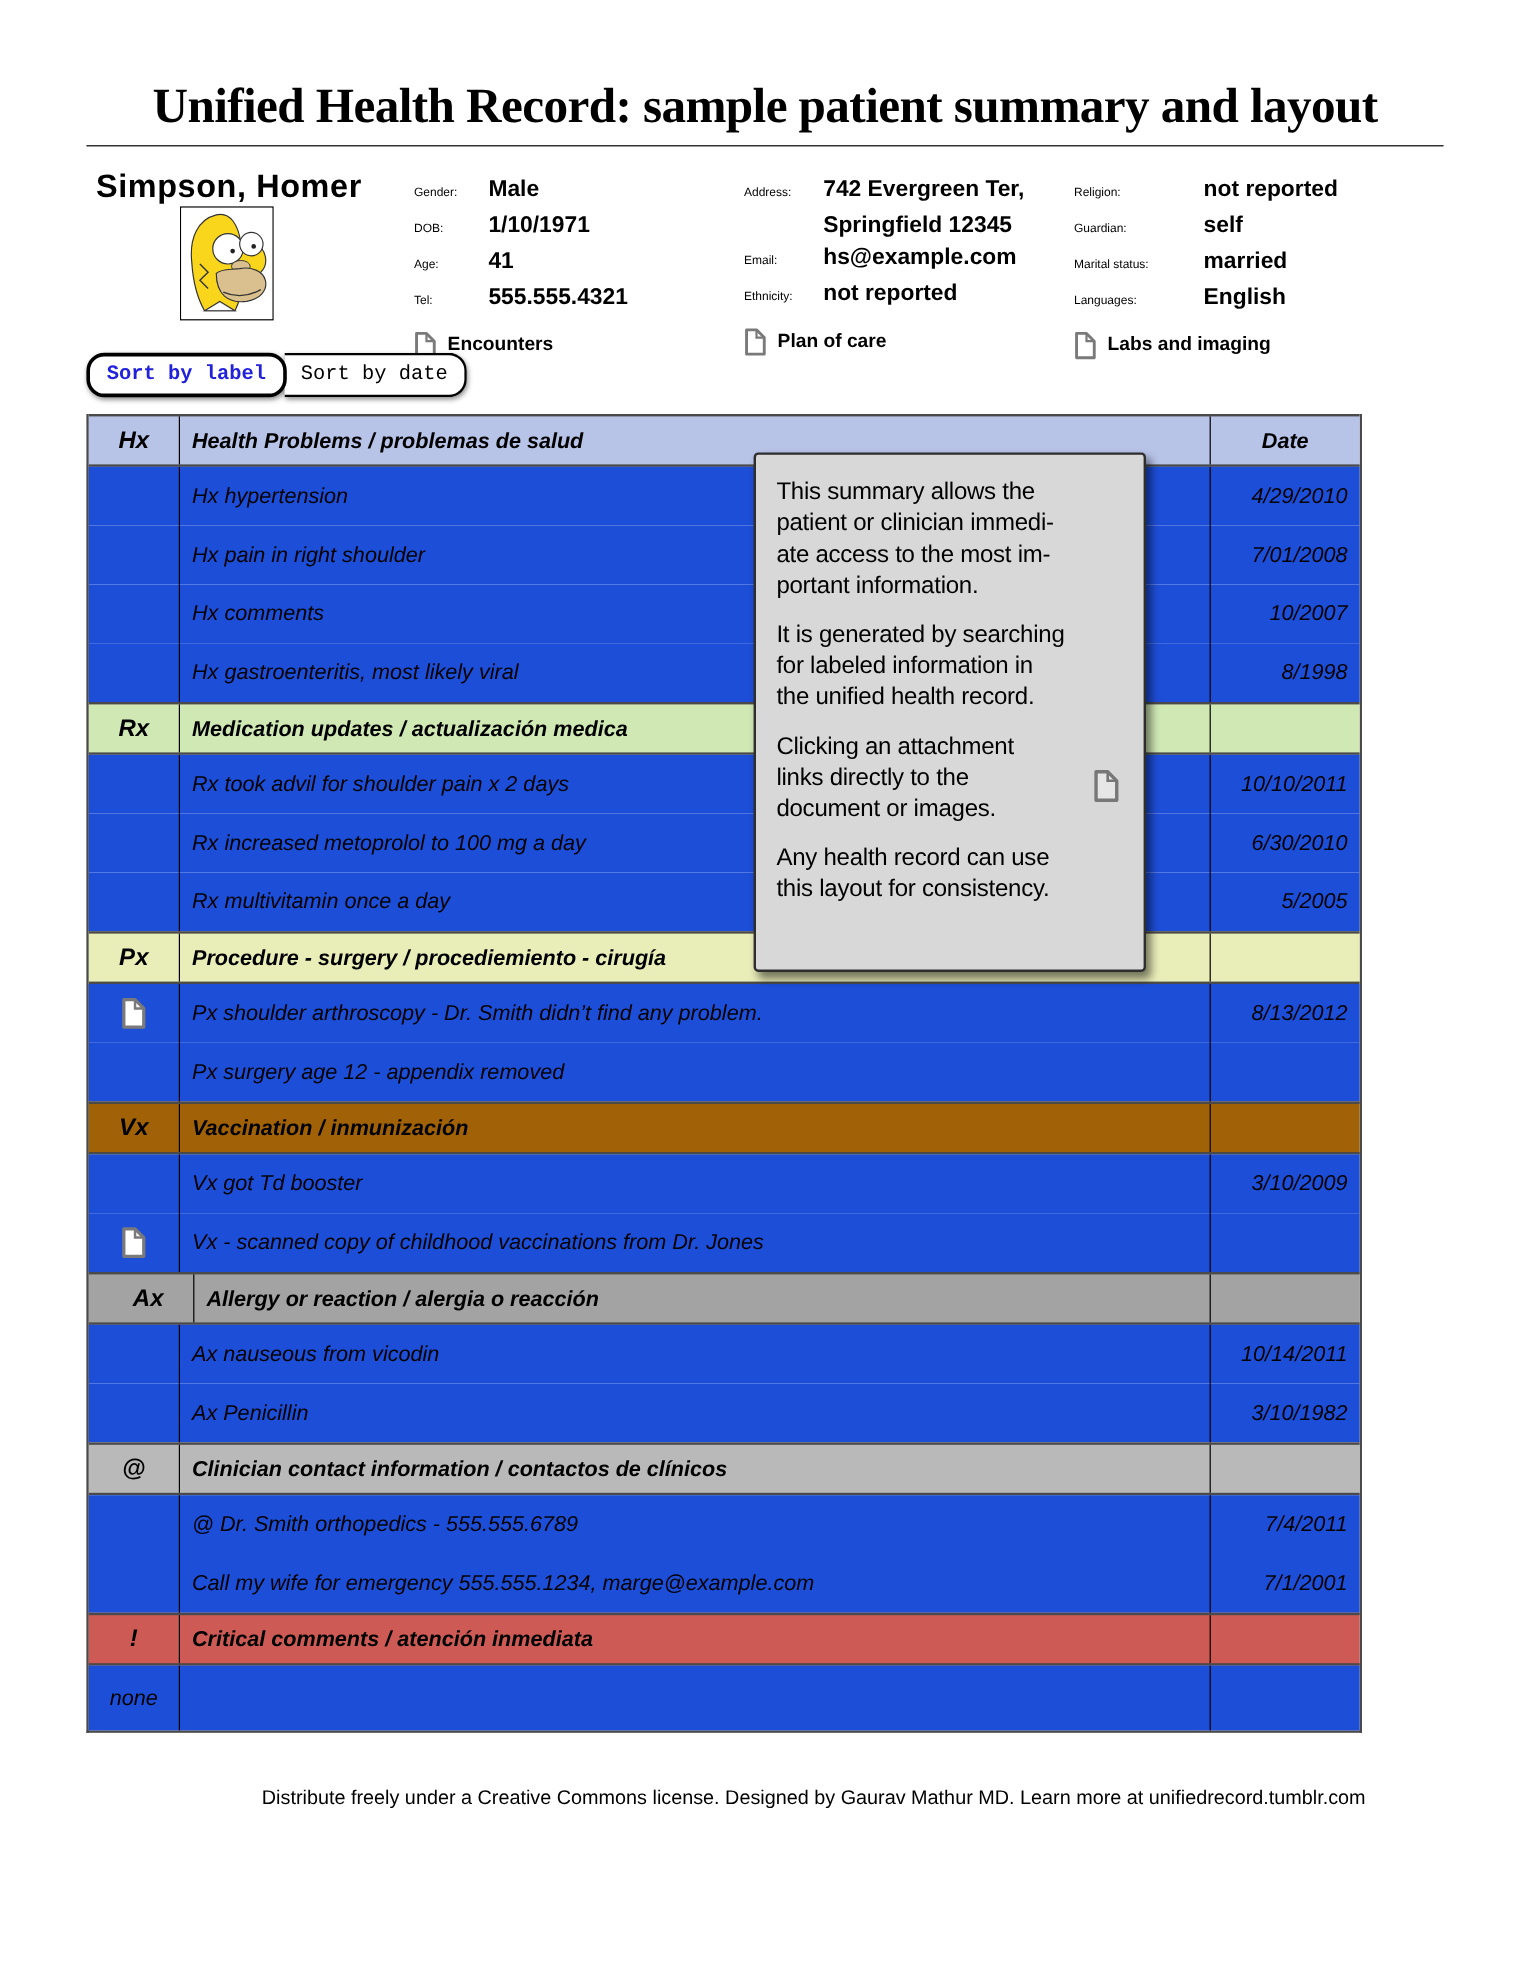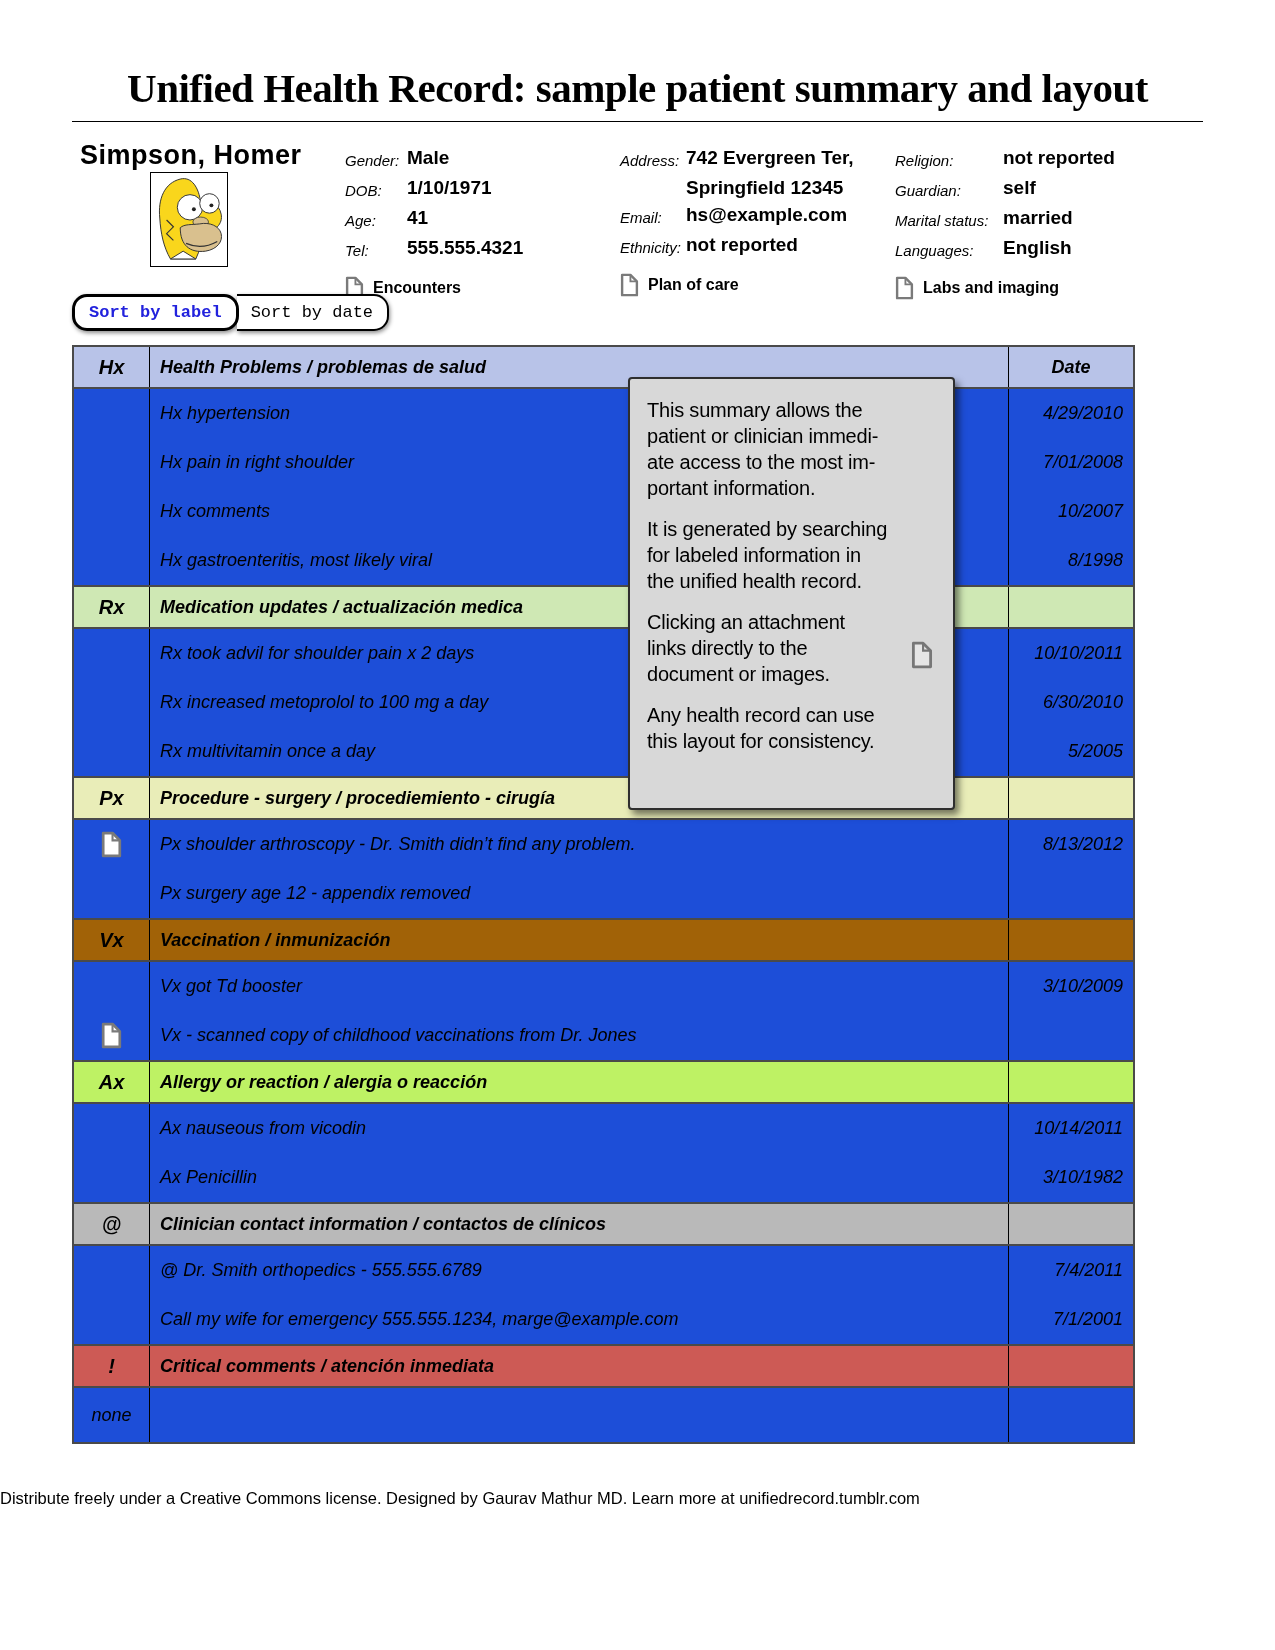--- a/index.html
+++ b/index.html
@@ -14,21 +14,21 @@
 
   
   .p-name { position:absolute; left:80px; top:140px; font-size:27px; font-weight:bold; letter-spacing:0.5px; }
   .photo  { position:absolute; left:150px; top:172px; width:78px; height:95px; border:1px solid #000; background:#fff; }
   .photo svg { display:block; width:100%; height:100%; }
   .p-col  { position:absolute; top:144px; }
   .col-demo    { left:345px; }
   .col-contact { left:620px; }
   .col-social  { left:895px; }
   .field { display:flex; line-height:27px; }
-  .field .lab { font-size:15px; padding-top:3px;font-style:italic; }
+  .field .lab { font-size:10px; padding-top:3px; }
   .col-demo    .lab { width:62px; }
   .col-contact .lab { width:66px; }
   .col-social  .lab { width:108px; }
   .field .val { font-size:19px; font-weight:bold; }
   .attach-row { display:flex; align-items:center; margin-top:12px; gap:9px; cursor:pointer; }
   .attach-row svg { width:19px; height:24px; }
   .attach-row .alab { font-size:16px; font-weight:bold; }
 
   
   .sort-group { position:absolute; left:72px; top:294px; display:inline-flex;
@@ -59,21 +59,21 @@
 
   
   .callout { position:absolute; left:628px; top:377px; width:327px; height:433px;
              background:#d8d8d8; border:2px solid #2e2e2e; border-radius:4px;
              box-shadow:4px 5px 7px rgba(0,0,0,0.5); padding:18px 15px 0 17px; z-index:5; }
   .callout p { font-size:20px; line-height:26px; white-space:pre-line; margin-bottom:15px; letter-spacing:-0.2px; }
   .callout-icon { position:absolute; right:20px; top:262px; }
   .callout-icon svg { width:22px; height:28px; }
 
   
-  .footer { position:absolute; left:0; top:1489px; width:1138px; font-size:16.5px; }
+  .footer { position:absolute; left:0; top:1489px; width:1138px; text-align:right; font-size:16.5px; }
 
   svg { display:block; }
 </style>
 </head>
 <body>
 
 <div class="page">
 
   <div class="title">Unified Health Record: sample patient summary and layout</div>
   <div class="rule"></div>
@@ -268,21 +268,21 @@
           <div class="">
             <svg viewBox="0 0 20 26" xmlns="http://www.w3.org/2000/svg">
     <path d="M2 2 h9 l7 7 v15 h-16 z" fill="#ffffff" stroke="#7a7a7a" stroke-width="2.6" stroke-linejoin="round"></path>
     <path d="M11 2 v7 h7" fill="none" stroke="#7a7a7a" stroke-width="2"></path>
   </svg>
           </div>
         </div>
         <div class="tcell c-body e-text">Vx - scanned copy of childhood vaccinations from Dr. Jones</div>
         <div class="tcell c-date e-date"></div>
       </div>
-      <div class="trow thead" style="background: #bef264;">
+      <div class="trow thead" style="background: #a3a3a3; padding-left: 12px;">
         <div class="tcell c-icon th-code">Ax</div>
         <div class="tcell c-body th-title">Allergy or reaction / alergia o reacción</div>
         <div class="tcell c-date th-date"></div>
       </div>
       <div class="trow tentry">
         <div class="tcell c-icon"></div>
         <div class="tcell c-body e-text">Ax nauseous from vicodin</div>
         <div class="tcell c-date e-date">10/14/2011</div>
       </div>
       <div class="trow tentry">

